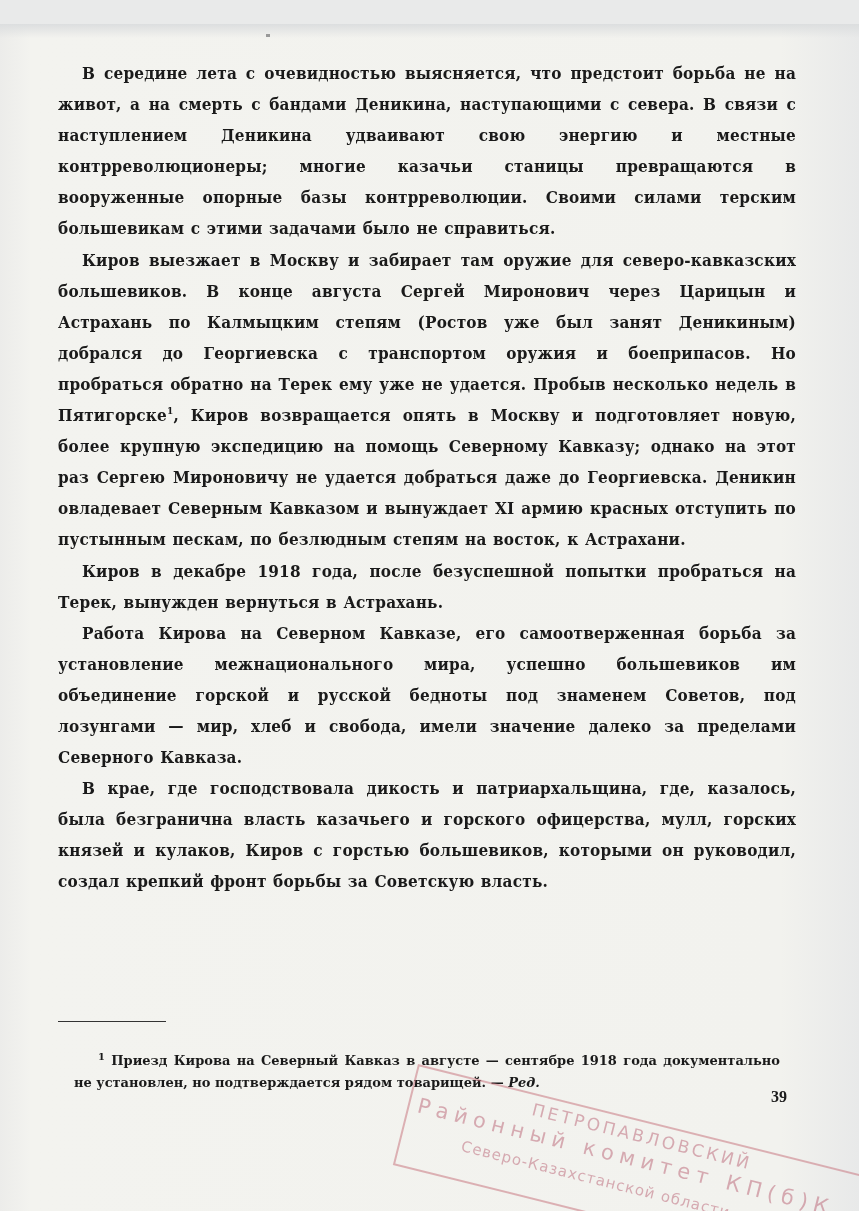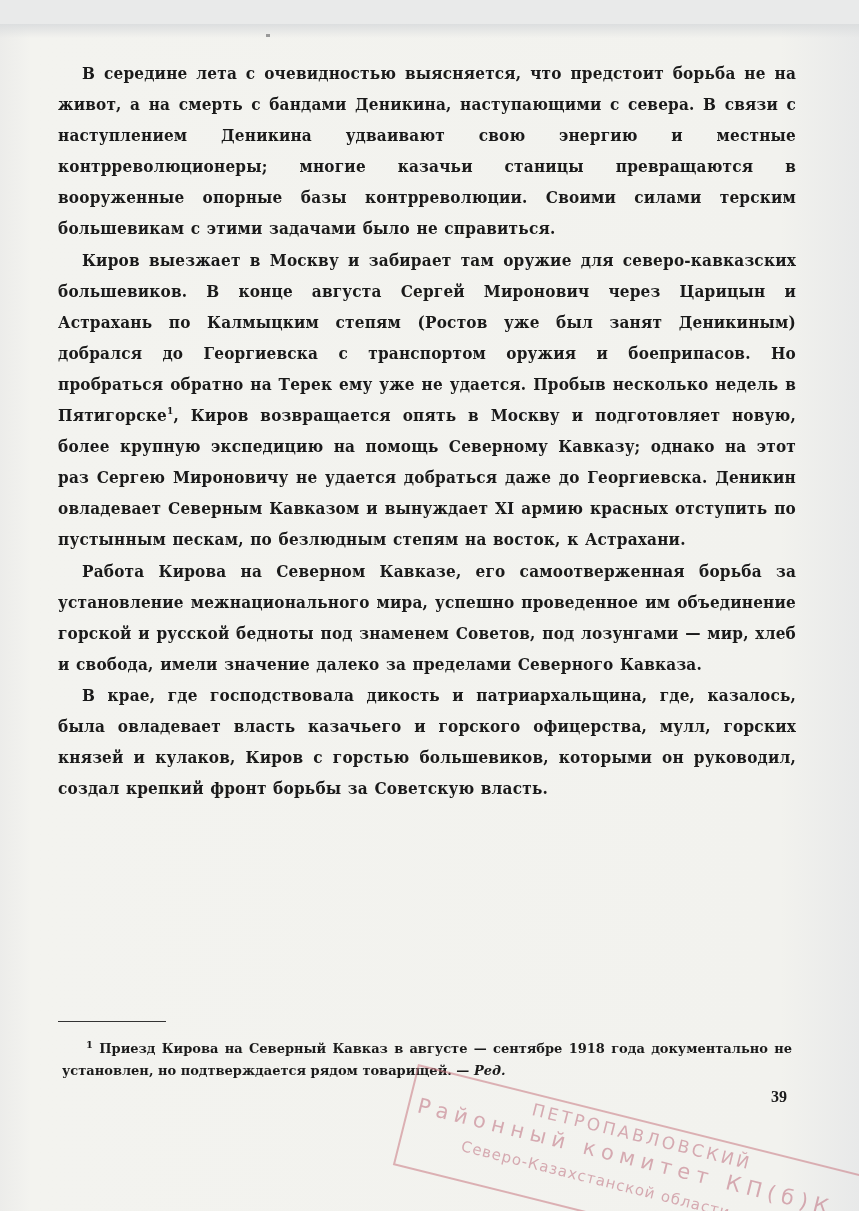--- a/index.html
+++ b/index.html
@@ -32,21 +32,21 @@
     .sup { font-size: 10px; vertical-align: super; line-height: 0; }
     .fn-rule {
       position: absolute; left: 58px; top: 997px; width: 108px; height: 1px; background: #333;
     }
     .footnote {
       position: absolute; left: 58px; top: 1010px; width: 738px;
       font-family: "DejaVu Serif", "Liberation Serif", serif;
       font-size: 13px; line-height: 22px; color: #1a1a1a;
       text-align: justify; font-weight: bold;
     }
-    .footnote p { margin: 4px; text-indent: 24px; }
+    .footnote p { margin: 16px; text-indent: 24px; }
     .footnote .ed { font-style: italic; }
     .page-number {
       position: absolute; left: 771px; top: 1064px;
       font-family: Liberation Serif, serif;
       font-size: 16px; font-weight: bold; color: #1a1a1a;
     }
     .stamp {
       position: absolute; left: 418px; top: 1040px; width: 462px; height: 100px;
       border: 2px solid rgba(200,120,130,0.55);
       transform: rotate(14deg); transform-origin: left top;
@@ -60,22 +60,23 @@
 </head>
 <body>
 
 <div class="page">
   <div class="page-top-shadow"></div>
   <div class="dot"></div>
 
   <div class="text">
     <p>В середине лета с очевидностью выясняется, что предстоит борьба не на живот, а на смерть с бандами Деникина, наступающими с севера. В связи с наступлением Деникина удваивают свою энергию и местные контрреволюционеры; многие казачьи станицы превращаются в вооруженные опорные базы контрреволюции. Своими силами терским большевикам с этими задачами было не справиться.</p>
     <p><span>Киров выезжает в Москву и забирает там оружие для северо-кавказских большевиков. В конце августа Сергей Миронович через Царицын и Астрахань по Калмыцким степям (Ростов уже был занят Деникиным) добрался до Георгиевска с транспортом оружия и боеприпасов. Но пробраться обратно на Терек ему уже не удается. Пробыв несколько недель в Пятигорске</span><span class="sup">1</span><span>, Киров возвращается опять в Москву и подготовляет новую, более крупную экспедицию на помощь Северному Кавказу; однако на этот раз Сергею Мироновичу не удается добраться даже до Георгиевска. Деникин овладевает Северным Кавказом и вынуждает XI армию красных отступить по пустынным пескам, по безлюдным степям на восток, к Астрахани.</span></p>
-    <p>Работа Кирова на Северном Кавказе, его самоотверженная борьба за установление межнационального мира, успешно проведенное им объединение горской и русской бедноты под знаменем Советов, под лозунгами — мир, хлеб и свобода, имели значение далеко за пределами Северного Кавказа.</p>
-    <p>В крае, где господствовала дикость и патриархальщина, где, казалось, была овладевает власть казачьего и горского офицерства, мулл, горских князей и кулаков, Киров с горстью большевиков, которыми он руководил, создал крепкий фронт борьбы за Советскую власть.</p>
+    <p>Киров в декабре 1918 года, после безуспешной попытки пробраться на Терек, вынужден вернуться в Астрахань.</p>
+    <p>Работа Кирова на Северном Кавказе, его самоотверженная борьба за установление межнационального мира, успешно большевиков им объединение горской и русской бедноты под знаменем Советов, под лозунгами — мир, хлеб и свобода, имели значение далеко за пределами Северного Кавказа.</p>
+    <p>В крае, где господствовала дикость и патриархальщина, где, казалось, была безгранична власть казачьего и горского офицерства, мулл, горских князей и кулаков, Киров с горстью большевиков, которыми он руководил, создал крепкий фронт борьбы за Советскую власть.</p>
   </div>
 
   <div class="fn-rule"></div>
 
   <div class="footnote">
     <p><span class="sup">1</span> <span>Приезд Кирова на Северный Кавказ в августе — сентябре 1918 года документально не установлен, но подтверждается рядом товарищей. —</span> <span class="ed">Ред.</span></p>
   </div>
 
   <div class="page-number">39</div>
 

